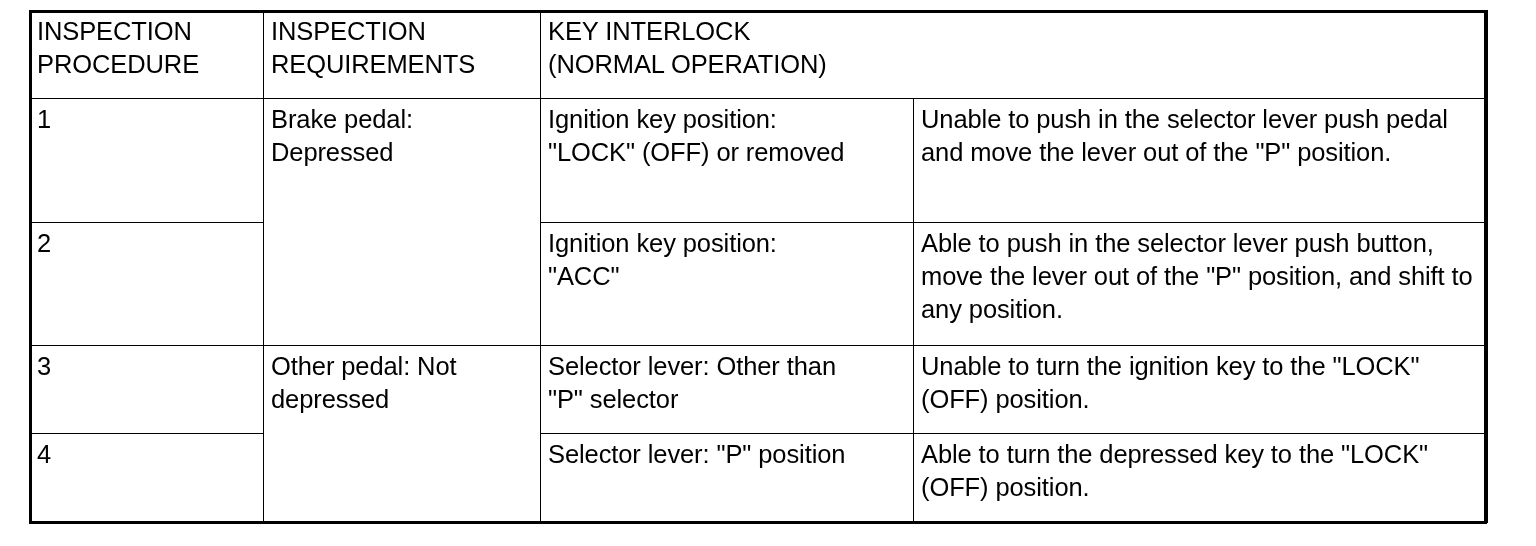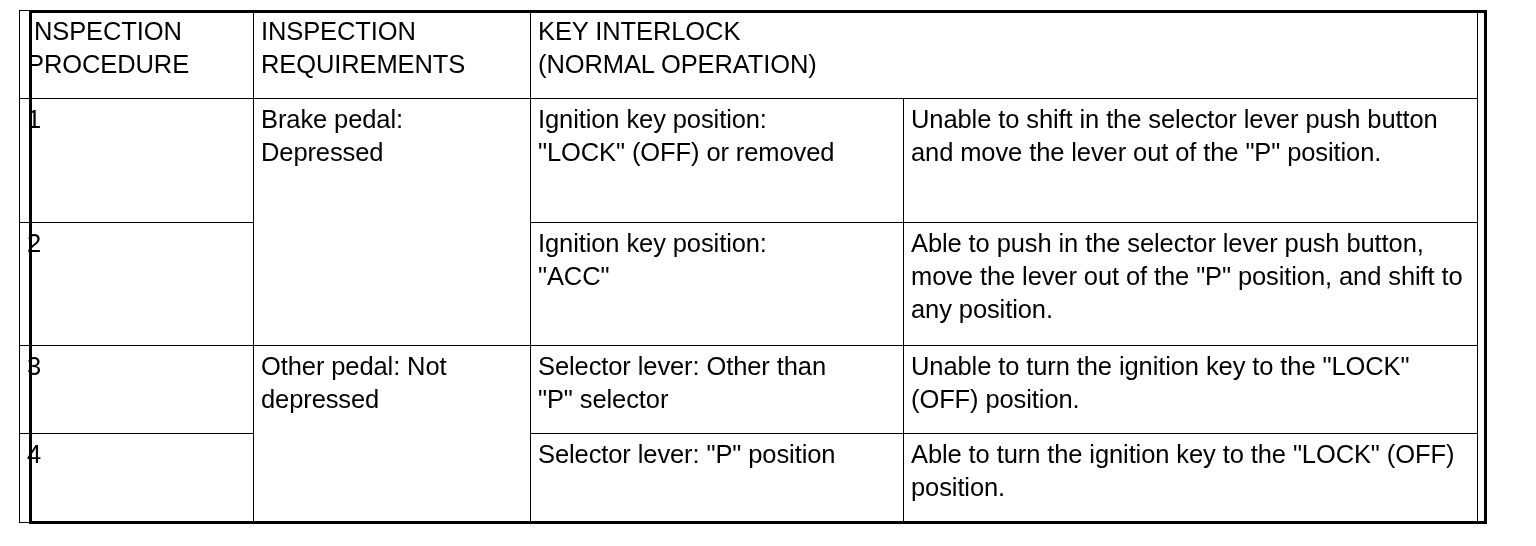--- a/index.html
+++ b/index.html
@@ -17,21 +17,21 @@
 
   #sheet {
     position: relative;
     width: 1536px;
     height: 546px;
     background: #ffffff;
   }
 
   table.inspection-table {
     position: absolute;
-    left: 19px;
+    left: 29px;
     top: 10px;
     width: 1458px;
     border-collapse: collapse;
     table-layout: fixed;
     background: #ffffff;
   }
 
   table.inspection-table td,
   table.inspection-table th {
     border: 1px solid #000000;
@@ -120,21 +120,21 @@
         </td>
         <td class="merged" rowspan="2">
           <span class="cell-text">Brake pedal:
 Depressed</span>
         </td>
         <td>
           <span class="cell-text">Ignition key position:
 "LOCK" (OFF) or removed</span>
         </td>
         <td>
-          <span class="cell-text">Unable to shift in the selector lever push button and move the lever out of the "P" position.</span>
+          <span class="cell-text">Unable to push in the selector lever push pedal and move the lever out of the "P" position.</span>
         </td>
       </tr>
 
       <tr class="row-2">
         <td>
           <span class="cell-text">2</span>
         </td>
         <td>
           <span class="cell-text">Ignition key position:
 "ACC"</span>
@@ -162,21 +162,21 @@
       </tr>
 
       <tr class="row-4">
         <td>
           <span class="cell-text">4</span>
         </td>
         <td>
           <span class="cell-text">Selector lever: "P" position</span>
         </td>
         <td>
-          <span class="cell-text">Able to turn the ignition key to the "LOCK" (OFF) position.</span>
+          <span class="cell-text">Able to turn the depressed key to the "LOCK" (OFF) position.</span>
         </td>
       </tr>
 
     </tbody>
   </table>
 
   <div class="frame"></div>
 
 </div>
 

